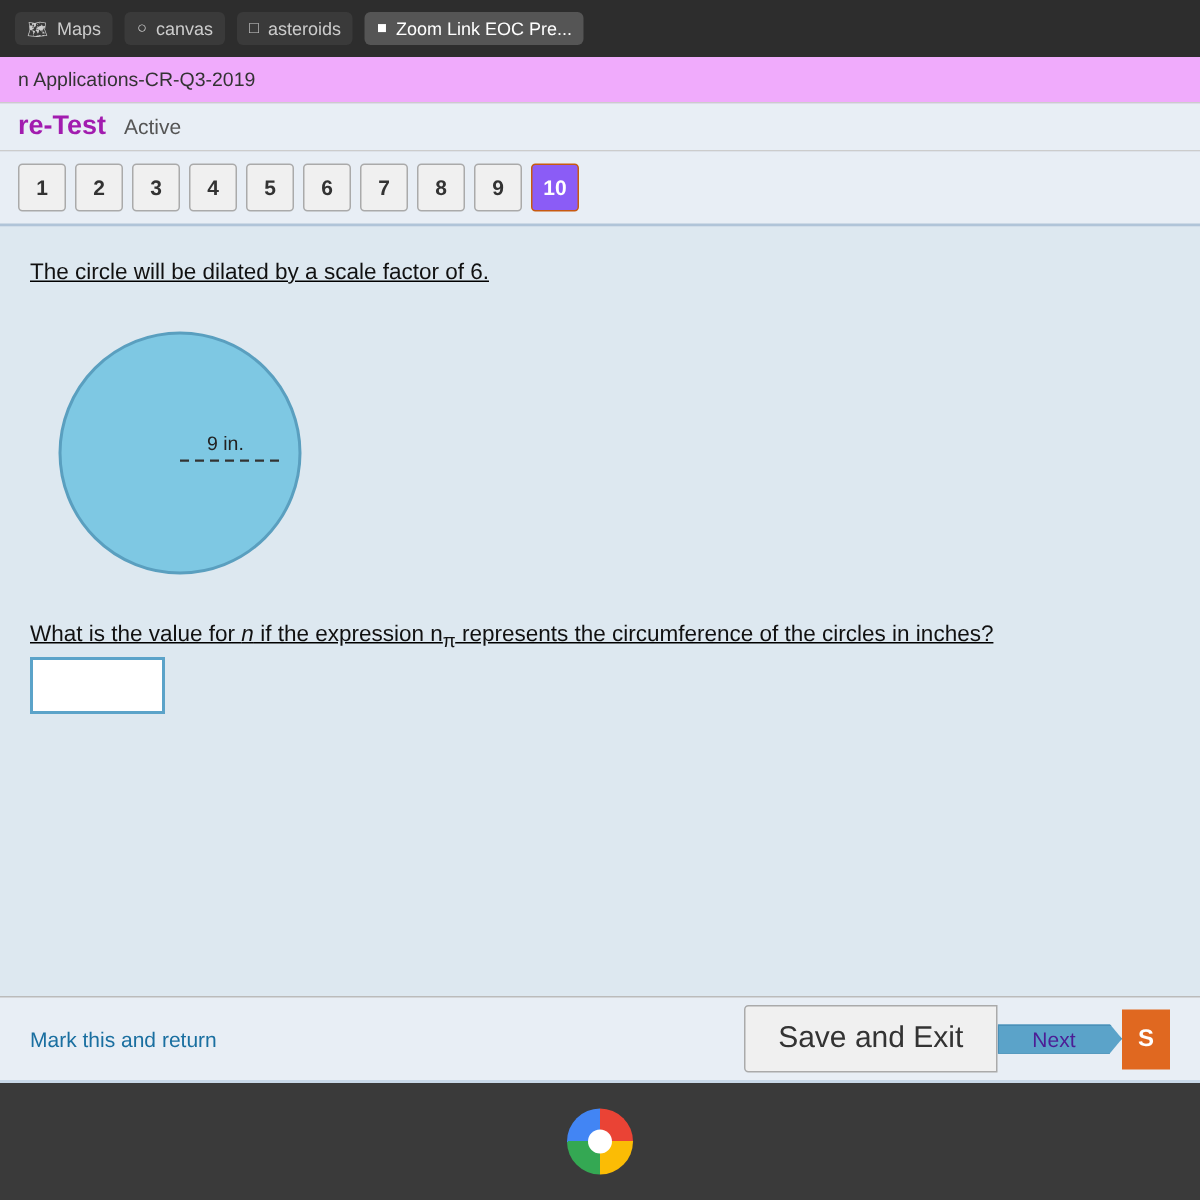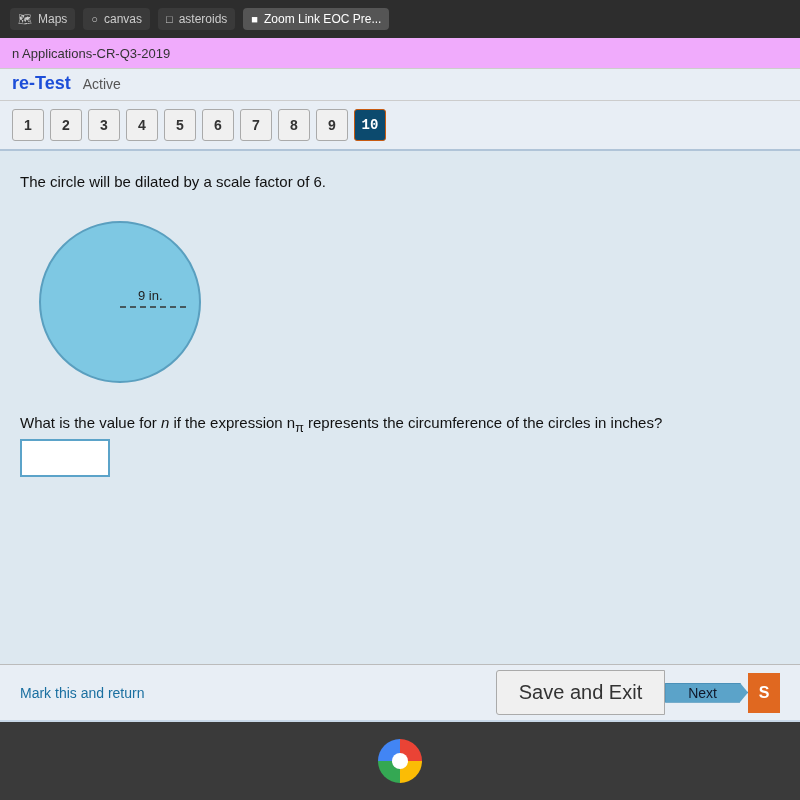--- a/index.html
+++ b/index.html
@@ -55,21 +55,21 @@
       background: #e8eef5;
       padding: 4px 12px 6px 12px;
       display: flex;
       align-items: center;
       gap: 12px;
       border-bottom: 1px solid #ccc;
     }
     .pretest-label {
       font-size: 18px;
       font-weight: bold;
-      color: #1d4ed8;
+      color: #a21caf;
     }
     .active-badge {
       font-size: 14px;
       color: #555;
     }
 
     
     .question-numbers {
       background: #e8eef5;
       padding: 8px 12px;
@@ -86,31 +86,31 @@
       justify-content: center;
       font-size: 14px;
       font-weight: bold;
       border: 1px solid #aaa;
       border-radius: 3px;
       background: #f0f0f0;
       color: #333;
       cursor: pointer;
     }
     .q-num.current {
-      background: #0c4a6e;
+      background: #8b5cf6;
       color: white;
       border-color: #c85a10;
-      font-family: Liberation Mono, monospace;
     }
 
     
     .main-content {
       background: #dde8f0;
       padding: 20px 20px 0 20px;
       min-height: 520px;
+      text-decoration: underline;
     }
 
     .question-text {
       font-size: 15px;
       color: #111;
       margin-bottom: 18px;
       line-height: 1.5;
     }
 
     
@@ -175,21 +175,21 @@
       font-size: 20px;
       color: #333;
       cursor: pointer;
       border-radius: 3px 0 0 3px;
     }
     .next-btn {
       background: #5ba3c9;
       border: 1px solid #4a90b8;
       padding: 1px 22px;
       font-size: 14px;
-      color: #0f172a;
+      color: #4c1d95;
       cursor: pointer;
       clip-path: polygon(0 0, 90% 0, 100% 50%, 90% 100%, 0 100%);
       padding-right: 30px;
     }
     .partial-btn {
       background: #e06820;
       border: none;
       padding: 10px 16px;
       font-size: 14px;
       color: white;

